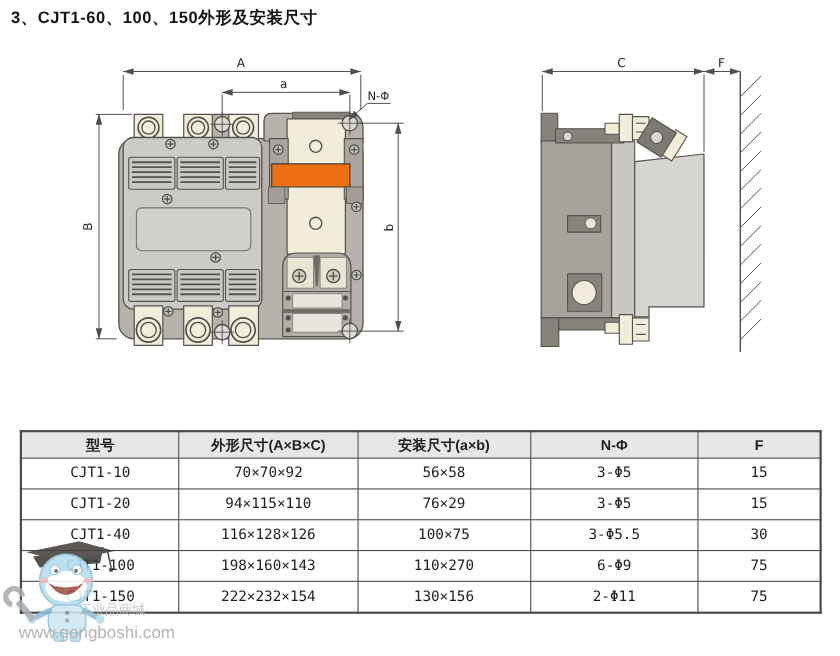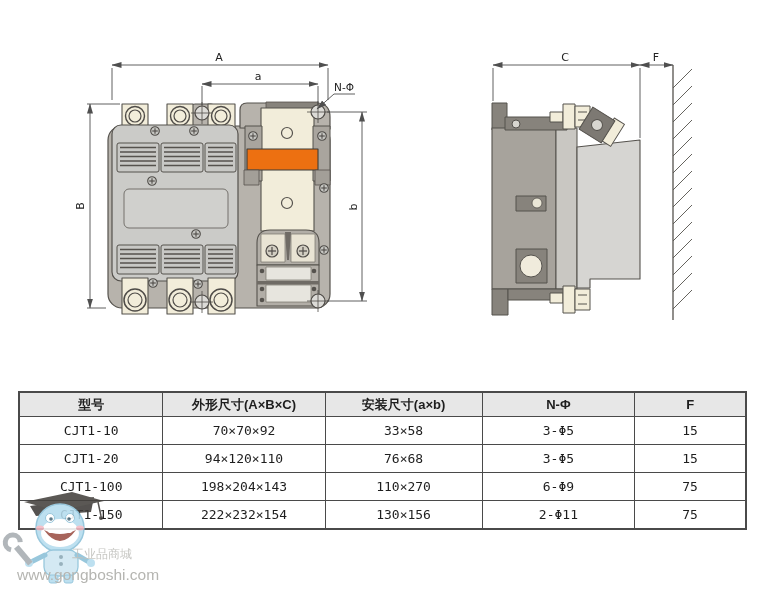--- a/index.html
+++ b/index.html
@@ -17,20 +17,21 @@
   table.spec th{background:#e7e7e7;height:23px;font-weight:bold;font-size:13px;
              font-family:"Liberation Sans",sans-serif;}
   table.spec td{height:27px;text-align:center;}
   .watermark-layer{position:absolute;left:0;top:0;z-index:3;pointer-events:none;}
 </style>
 </head>
 <body>
 
 <div class="page">
 
+  <div class="title">3、CJT1-60、100、150外形及安装尺寸</div>
 
   <svg class="drawing-svg" width="764" height="385" viewBox="0 0 764 385">
     <defs>
       <marker id="arrE" markerWidth="11" markerHeight="8" refX="9.5" refY="4" orient="auto" markerUnits="userSpaceOnUse">
         <path d="M0,1 L10,4 L0,7 Z" fill="#4f4f4f"></path>
       </marker>
       <marker id="arrS" markerWidth="11" markerHeight="8" refX="0.5" refY="4" orient="auto" markerUnits="userSpaceOnUse">
         <path d="M10,1 L0,4 L10,7 Z" fill="#4f4f4f"></path>
       </marker>
       <g id="ph" stroke="#4f4c48" stroke-width="1.1" fill="#c6c6c2">
@@ -266,34 +267,41 @@
           <th>外形尺寸(A×B×C)</th>
           <th>安装尺寸(a×b)</th>
           <th>N-Φ</th>
           <th>F</th>
         </tr>
       </thead>
       <tbody>
         <tr>
           <td>CJT1-10</td>
           <td>70×70×92</td>
-          <td>33×58</td>
+          <td>56×58</td>
           <td>3-Φ5</td>
           <td>15</td>
         </tr>
         <tr>
           <td>CJT1-20</td>
-          <td>94×120×110</td>
-          <td>76×68</td>
+          <td>94×115×110</td>
+          <td>76×29</td>
           <td>3-Φ5</td>
           <td>15</td>
         </tr>
         <tr>
+          <td>CJT1-40</td>
+          <td>116×128×126</td>
+          <td>100×75</td>
+          <td>3-Φ5.5</td>
+          <td>30</td>
+        </tr>
+        <tr>
           <td>CJT1-100</td>
-          <td>198×204×143</td>
+          <td>198×160×143</td>
           <td>110×270</td>
           <td>6-Φ9</td>
           <td>75</td>
         </tr>
         <tr>
           <td>CJT1-150</td>
           <td>222×232×154</td>
           <td>130×156</td>
           <td>2-Φ11</td>
           <td>75</td>

